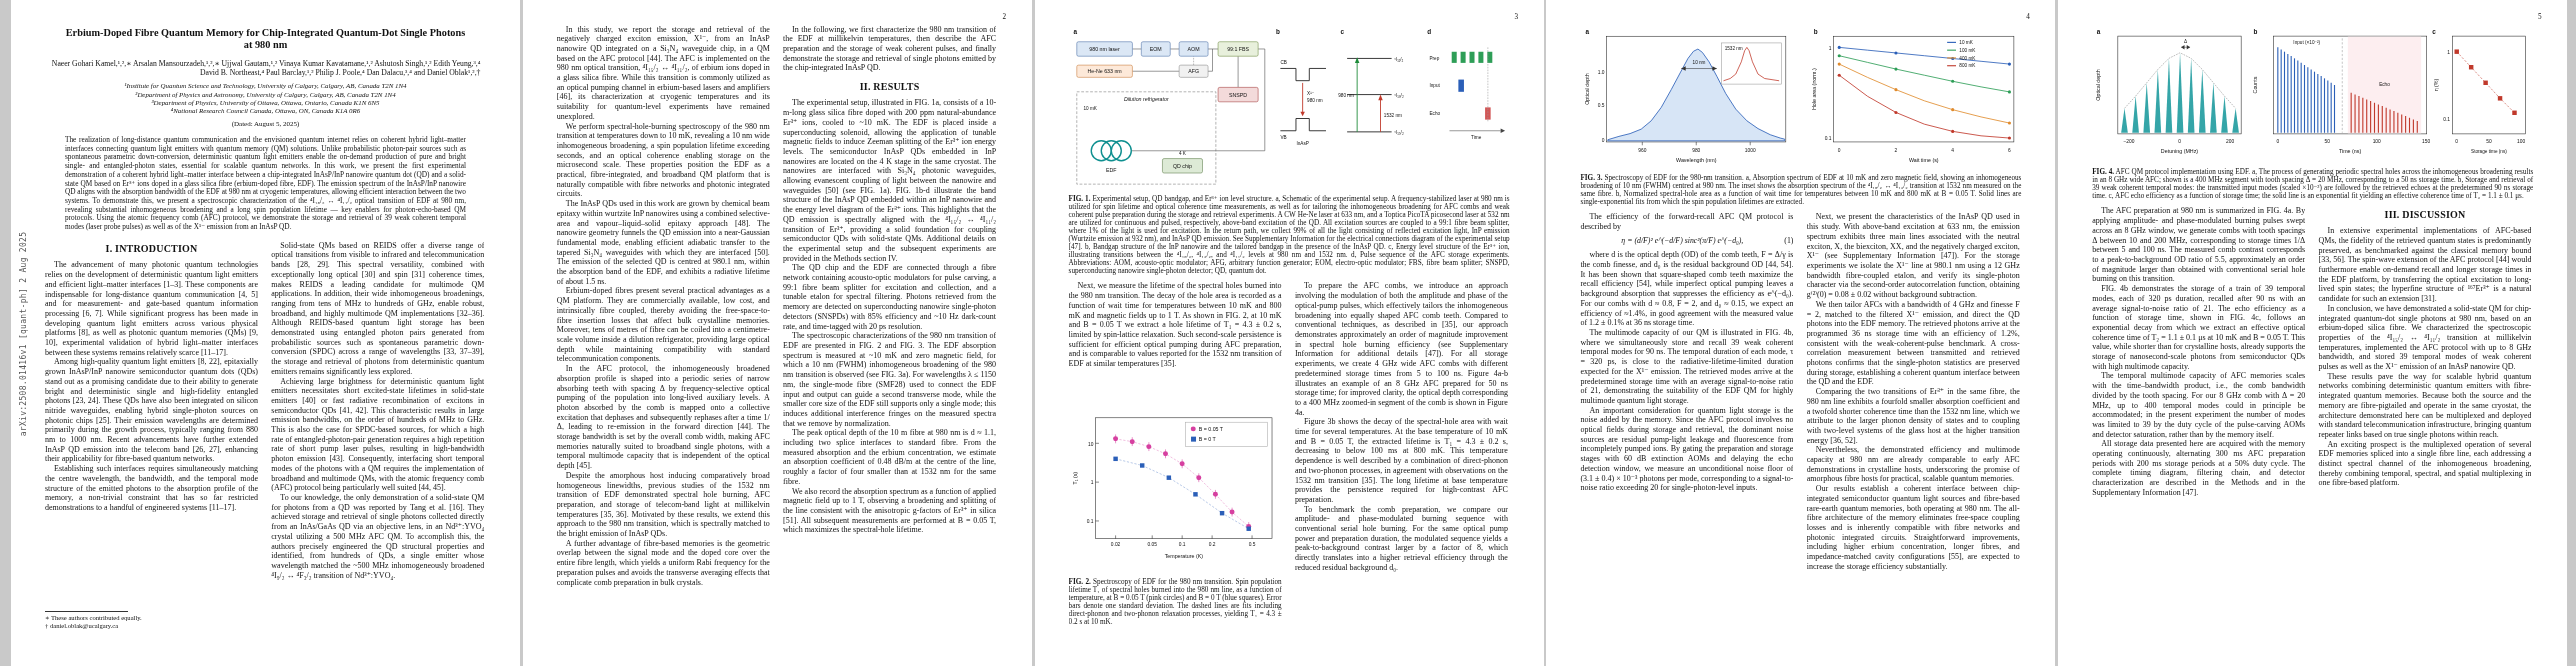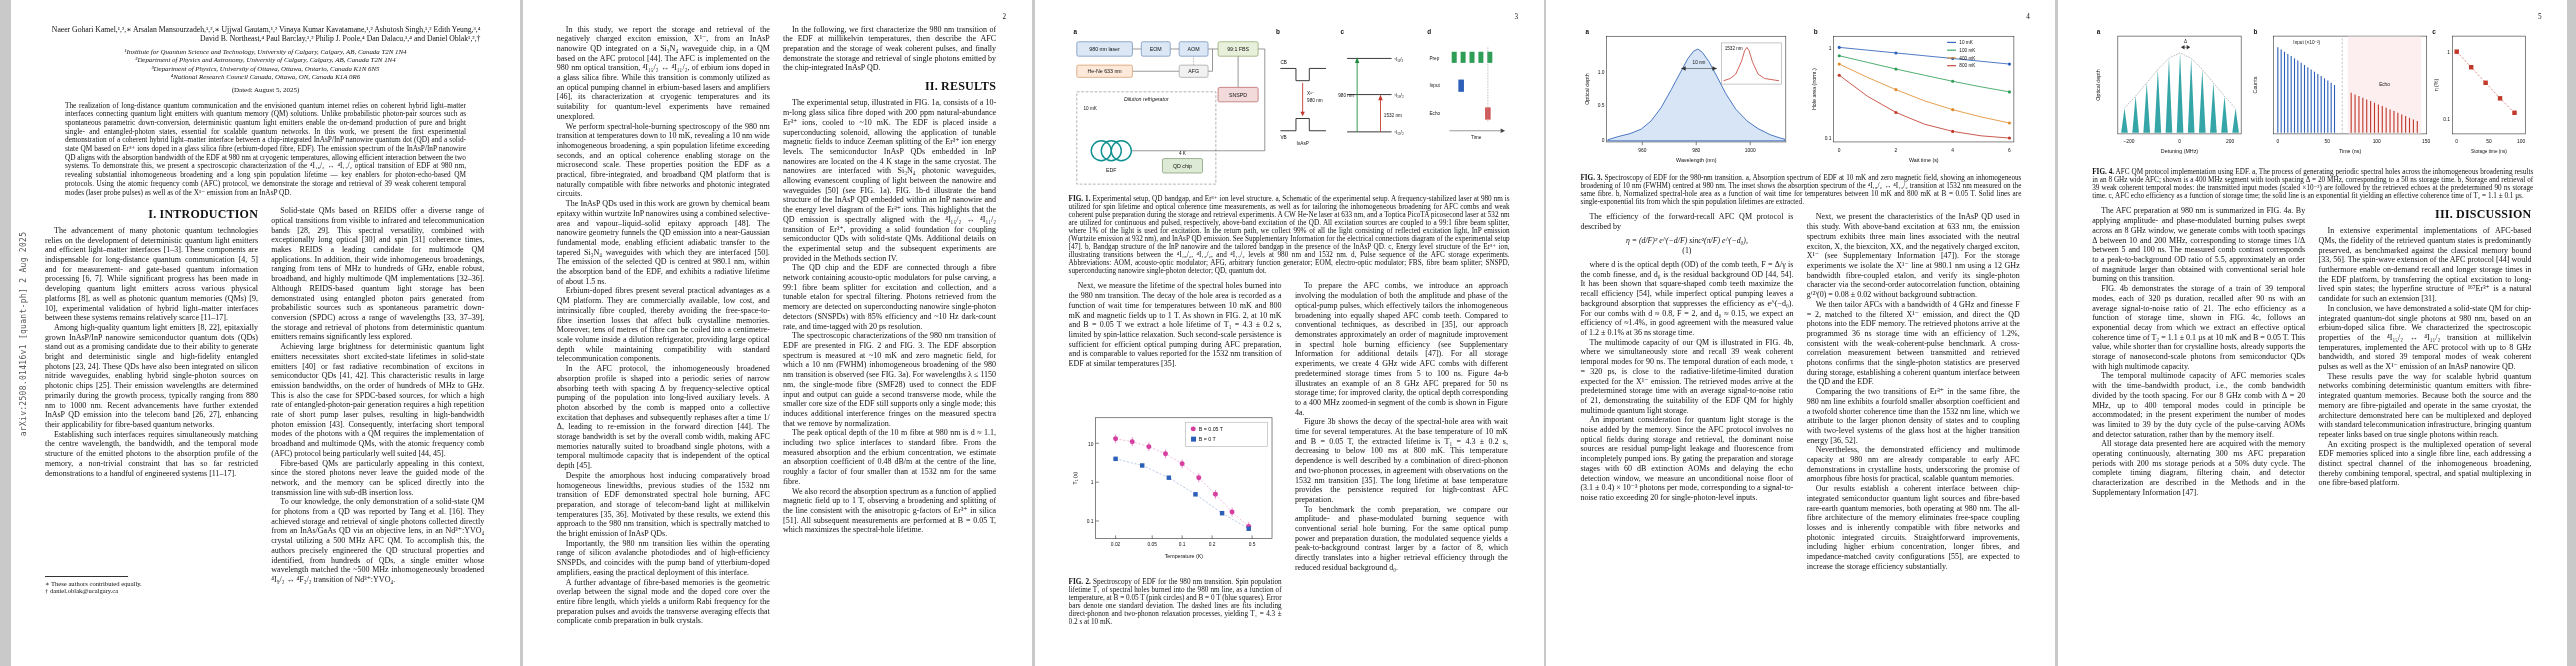--- a/index.html
+++ b/index.html
@@ -11,50 +11,51 @@
   .authors{text-align:right;font-size:7.7px;line-height:9.4px;margin:0 5.6px 4.4px 5.6px;}
   .affils{text-align:center;font-style:italic;font-size:6.9px;line-height:8.4px;}
   .dated{text-align:center;font-size:7px;margin:4.4px 0 7.8px 0;}
   .abstract{margin:0 20px 9px 20px;text-align:justify;font-size:7.3px;line-height:8.7px;}
   .twocol{display:flex;gap:13.3px;}
   .col{width:213px;min-width:213px;text-align:justify;font-size:8px;line-height:9.7px;overflow:hidden;}
   .colflex{display:flex;flex-direction:column;}
   .fill{flex:1 1 auto;min-height:0;overflow:hidden;}
   .paras{overflow:hidden;}
   .paras p{margin:0;text-indent:9px;}
-  .sec{text-align:right;font-weight:bold;font-size:12px;margin:3.3px 0 6.7px 0;letter-spacing:0.2px;}
+  .sec{text-align:center;font-weight:bold;font-size:10px;margin:3.3px 0 6.7px 0;letter-spacing:0.2px;}
   .sec.mid{margin-top:9px;}
   .footnotes{font-size:6.6px;line-height:7.8px;padding-top:2.2px;}
   .fnrule{border-top:0.6px solid #333;width:83px;margin-bottom:2.2px;}
   .cols-p1{height:389px;}
   .cols-p2{height:620px;}
   .cols-p3{height:345px;}
   .cols-p4{height:430px;}
   .cols-p5{height:430px;}
   .figblock{margin-bottom:6.7px;}
   .figblock svg{display:block;}
   .figcap{margin-top:3.3px;text-align:justify;font-size:7.2px;line-height:8px;}
   .cb{font-weight:bold;}
   .subfig{margin-top:4.4px;}
-  .eqrow{display:flex;align-items:center;margin:4.4px 0;flex-direction:column;}
+  .eqrow{display:flex;align-items:center;margin:4.4px 0;}
   .eq{flex:1;text-align:center;font-style:italic;font-size:7.8px;}
   .eqnum{font-size:7.8px;}
   .figsvg text{font-family:"Liberation Sans","DejaVu Sans",sans-serif;font-size:9.5px;fill:#111;}
   .figsvg text.pl{font-weight:bold;font-size:11.5px;}
   .figsvg text.tick{font-size:8.8px;}
   .figsvg text.axlab{font-size:9.6px;}
   .figsvg text.sm{font-size:8.4px;}
 </style>
 </head>
 <body>
 
 <div class="spread">
 
   <div class="page">
     <div class="stamp">arXiv:2508.01416v1  [quant-ph]  2 Aug 2025</div>
+    <div class="title">Erbium-Doped Fibre Quantum Memory for Chip-Integrated Quantum-Dot Single Photons at 980 nm</div>
     <div class="authors">Naeer Gohari Kamel,¹,²,∗ Arsalan Mansourzadeh,¹,²,∗ Ujjwal Gautam,¹,² Vinaya Kumar Kavatamane,¹,² Ashutosh Singh,¹,² Edith Yeung,³,⁴ David B. Northeast,⁴ Paul Barclay,¹,² Philip J. Poole,⁴ Dan Dalacu,³,⁴ and Daniel Oblak¹,²,†</div>
     <div class="affils">
       <div>¹Institute for Quantum Science and Technology, University of Calgary, Calgary, AB, Canada T2N 1N4</div>
       <div>²Department of Physics and Astronomy, University of Calgary, Calgary, AB, Canada T2N 1N4</div>
       <div>³Department of Physics, University of Ottawa, Ottawa, Ontario, Canada K1N 6N5</div>
       <div>⁴National Research Council Canada, Ottawa, ON, Canada K1A 0R6</div>
     </div>
     <div class="dated">(Dated: August 5, 2025)</div>
     <div class="abstract">The realization of long-distance quantum communication and the envisioned quantum internet relies on coherent hybrid light–matter interfaces connecting quantum light emitters with quantum memory (QM) solutions. Unlike probabilistic photon-pair sources such as spontaneous parametric down-conversion, deterministic quantum light emitters enable the on-demand production of pure and bright single- and entangled-photon states, essential for scalable quantum networks. In this work, we present the first experimental demonstration of a coherent hybrid light–matter interface between a chip-integrated InAsP/InP nanowire quantum dot (QD) and a solid-state QM based on Er³⁺ ions doped in a glass silica fibre (erbium-doped fibre, EDF). The emission spectrum of the InAsP/InP nanowire QD aligns with the absorption bandwidth of the EDF at 980 nm at cryogenic temperatures, allowing efficient interaction between the two systems. To demonstrate this, we present a spectroscopic characterization of the ⁴I₁₅/₂ ↔ ⁴I₁₁/₂ optical transition of EDF at 980 nm, revealing substantial inhomogeneous broadening and a long spin population lifetime — key enablers for photon-echo-based QM protocols. Using the atomic frequency comb (AFC) protocol, we demonstrate the storage and retrieval of 39 weak coherent temporal modes (laser probe pulses) as well as of the X¹⁻ emission from an InAsP QD.</div>
     <div class="twocol cols-p1">
@@ -68,39 +69,37 @@
         <div class="footnotes">
           <div class="fnrule"></div>
           <div>∗ These authors contributed equally.</div>
           <div>† daniel.oblak@ucalgary.ca</div>
         </div>
       </div>
       <div class="col">
         <div class="paras">
             <p>Solid-state QMs based on REIDS offer a diverse range of optical transitions from visible to infrared and telecommunication bands [28, 29]. This spectral versatility, combined with exceptionally long optical [30] and spin [31] coherence times, makes REIDS a leading candidate for multimode QM applications. In addition, their wide inhomogeneous broadenings, ranging from tens of MHz to hundreds of GHz, enable robust, broadband, and highly multimode QM implementations [32–36]. Although REIDS-based quantum light storage has been demonstrated using entangled photon pairs generated from probabilistic sources such as spontaneous parametric down-conversion (SPDC) across a range of wavelengths [33, 37–39], the storage and retrieval of photons from deterministic quantum emitters remains significantly less explored.</p>
             <p>Achieving large brightness for deterministic quantum light emitters necessitates short excited-state lifetimes in solid-state emitters [40] or fast radiative recombination of excitons in semiconductor QDs [41, 42]. This characteristic results in large emission bandwidths, on the order of hundreds of MHz to GHz. This is also the case for SPDC-based sources, for which a high rate of entangled-photon-pair generation requires a high repetition rate of short pump laser pulses, resulting in high-bandwidth photon emission [43]. Consequently, interfacing short temporal modes of the photons with a QM requires the implementation of broadband and multimode QMs, with the atomic frequency comb (AFC) protocol being particularly well suited [44, 45].</p>
-            <p>Fibre-based QMs are particularly appealing in this context, since the stored photons never leave the guided mode of the network, and the memory can be spliced directly into the transmission line with sub-dB insertion loss.</p>
             <p>To our knowledge, the only demonstration of a solid-state QM for photons from a QD was reported by Tang et al. [16]. They achieved storage and retrieval of single photons collected directly from an InAs/GaAs QD via an objective lens, in an Nd³⁺:YVO₄ crystal utilizing a 500 MHz AFC QM. To accomplish this, the authors precisely engineered the QD structural properties and identified, from hundreds of QDs, a single emitter whose wavelength matched the ~500 MHz inhomogeneously broadened ⁴I₉/₂ ↔ ⁴F₃/₂ transition of Nd³⁺:YVO₄.</p>
           </div>
       </div>
     </div>
   </div>
 
   <div class="page">
     <div class="pagenum">2</div>
     <div class="twocol cols-p2">
       <div class="col">
         <div class="paras">
             <p>In this study, we report the storage and retrieval of the negatively charged exciton emission, X¹⁻, from an InAsP nanowire QD integrated on a Si₃N₄ waveguide chip, in a QM based on the AFC protocol [44]. The AFC is implemented on the 980 nm optical transition, ⁴I₁₅/₂ ↔ ⁴I₁₁/₂, of erbium ions doped in a glass silica fibre. While this transition is commonly utilized as an optical pumping channel in erbium-based lasers and amplifiers [46], its characterization at cryogenic temperatures and its suitability for quantum-level experiments have remained unexplored.</p>
             <p>We perform spectral-hole-burning spectroscopy of the 980 nm transition at temperatures down to 10 mK, revealing a 10 nm wide inhomogeneous broadening, a spin population lifetime exceeding seconds, and an optical coherence enabling storage on the microsecond scale. These properties position the EDF as a practical, fibre-integrated, and broadband QM platform that is naturally compatible with fibre networks and photonic integrated circuits.</p>
             <p>The InAsP QDs used in this work are grown by chemical beam epitaxy within wurtzite InP nanowires using a combined selective-area and vapour–liquid–solid epitaxy approach [48]. The nanowire geometry funnels the QD emission into a near-Gaussian fundamental mode, enabling efficient adiabatic transfer to the tapered Si₃N₄ waveguides with which they are interfaced [50]. The emission of the selected QD is centred at 980.1 nm, within the absorption band of the EDF, and exhibits a radiative lifetime of about 1.5 ns.</p>
             <p>Erbium-doped fibres present several practical advantages as a QM platform. They are commercially available, low cost, and intrinsically fibre coupled, thereby avoiding the free-space-to-fibre insertion losses that affect bulk crystalline memories. Moreover, tens of metres of fibre can be coiled into a centimetre-scale volume inside a dilution refrigerator, providing large optical depth while maintaining compatibility with standard telecommunication components.</p>
             <p>In the AFC protocol, the inhomogeneously broadened absorption profile is shaped into a periodic series of narrow absorbing teeth with spacing Δ by frequency-selective optical pumping of the population into long-lived auxiliary levels. A photon absorbed by the comb is mapped onto a collective excitation that dephases and subsequently rephases after a time 1/Δ, leading to re-emission in the forward direction [44]. The storage bandwidth is set by the overall comb width, making AFC memories naturally suited to broadband single photons, with a temporal multimode capacity that is independent of the optical depth [45].</p>
             <p>Despite the amorphous host inducing comparatively broad homogeneous linewidths, previous studies of the 1532 nm transition of EDF demonstrated spectral hole burning, AFC preparation, and storage of telecom-band light at millikelvin temperatures [35, 36]. Motivated by these results, we extend this approach to the 980 nm transition, which is spectrally matched to the bright emission of InAsP QDs.</p>
-            <p>Importantly, the 980 nm transition lies within the operating range of silicon avalanche photodiodes and of high-efficiency SNSPDs, and coincides with the pump band of ytterbium-doped amplifiers, easing the practical deployment of this interface.</p>
             <p>A further advantage of fibre-based memories is the geometric overlap between the signal mode and the doped core over the entire fibre length, which yields a uniform Rabi frequency for the preparation pulses and avoids the transverse averaging effects that complicate comb preparation in bulk crystals.</p>
           </div>
       </div>
       <div class="col">
         <div class="paras">
             <p>In the following, we first characterize the 980 nm transition of the EDF at millikelvin temperatures, then describe the AFC preparation and the storage of weak coherent pulses, and finally demonstrate the storage and retrieval of single photons emitted by the chip-integrated InAsP QD.</p>
           </div>
         <div class="sec mid">II.  RESULTS</div>
         <div class="paras">
             <p>The experimental setup, illustrated in FIG. 1a, consists of a 10-m-long glass silica fibre doped with 200 ppm natural-abundance Er³⁺ ions, cooled to ~10 mK. The EDF is placed inside a superconducting solenoid, allowing the application of tunable magnetic fields to induce Zeeman splitting of the Er³⁺ ion energy levels. The semiconductor InAsP QDs embedded in InP nanowires are located on the 4 K stage in the same cryostat. The nanowires are interfaced with Si₃N₄ photonic waveguides, allowing evanescent coupling of light between the nanowire and waveguides [50] (see FIG. 1a). FIG. 1b-d illustrate the band structure of the InAsP QD embedded within an InP nanowire and the energy level diagram of the Er³⁺ ions. This highlights that the QD emission is spectrally aligned with the ⁴I₁₅/₂ ↔ ⁴I₁₁/₂ transition of Er³⁺, providing a solid foundation for coupling semiconductor QDs with solid-state QMs. Additional details on the experimental setup and the subsequent experiments are provided in the Methods section IV.</p>

